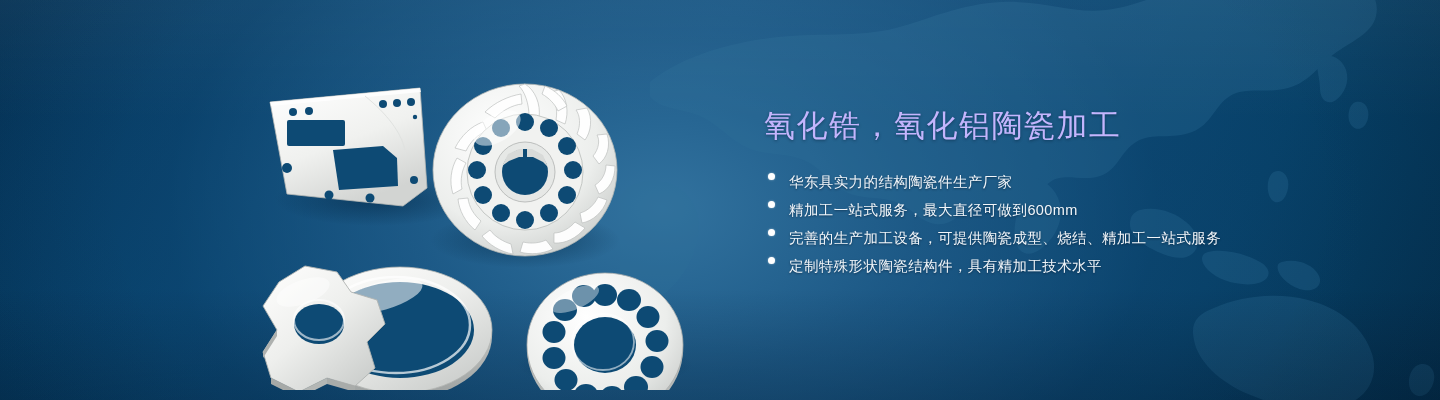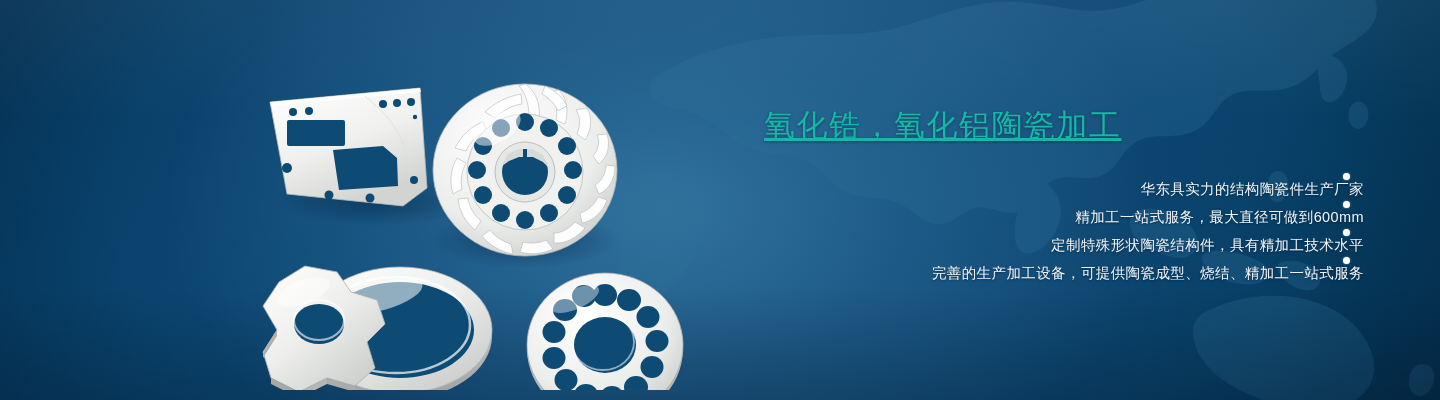--- a/index.html
+++ b/index.html
@@ -77,41 +77,39 @@
   .photo svg { width: 100%; height: 100%; display: block; }
 
   
   .copy {
     position: absolute;
     left: 764px;
     top: 108px;
     width: 600px;
   }
   .headline {
-    color: #14b8a6;
+    color: #c4b5fd;
     font-size: 31px;
     line-height: 1.18;
     letter-spacing: 1.5px;
     font-weight: 400;
     margin: 0 0 28px 0;
     white-space: nowrap;
     text-shadow: 0 1px 3px rgba(0,20,40,0.45);
-    text-decoration: underline;
   }
   .bullets {
     list-style: none;
     margin: 0;
     padding: 0;
   }
   .bullet {
     display: flex;
-    align-items: flex-end;
+    align-items: flex-start;
     margin: 0 0 10px 0;
     height: 18px;
-    flex-direction: column;
   }
   .bullet:last-child { margin-bottom: 0; }
   .dot {
     flex: 0 0 auto;
     width: 7px;
     height: 7px;
     border-radius: 50%;
     background: #ffffff;
     margin-right: 14px;
     margin-left: 4px;
@@ -338,22 +336,22 @@
       <li class="bullet">
         <span class="dot"></span>
         <span class="bullet-text">华东具实力的结构陶瓷件生产厂家</span>
       </li>
       <li class="bullet">
         <span class="dot"></span>
         <span class="bullet-text">精加工一站式服务，最大直径可做到600mm</span>
       </li>
       <li class="bullet">
         <span class="dot"></span>
-        <span class="bullet-text">定制特殊形状陶瓷结构件，具有精加工技术水平</span>
+        <span class="bullet-text">完善的生产加工设备，可提供陶瓷成型、烧结、精加工一站式服务</span>
       </li>
       <li class="bullet">
         <span class="dot"></span>
-        <span class="bullet-text">完善的生产加工设备，可提供陶瓷成型、烧结、精加工一站式服务</span>
+        <span class="bullet-text">定制特殊形状陶瓷结构件，具有精加工技术水平</span>
       </li>
     </ul>
   </div>
 
 </div>
 
 </body></html>

